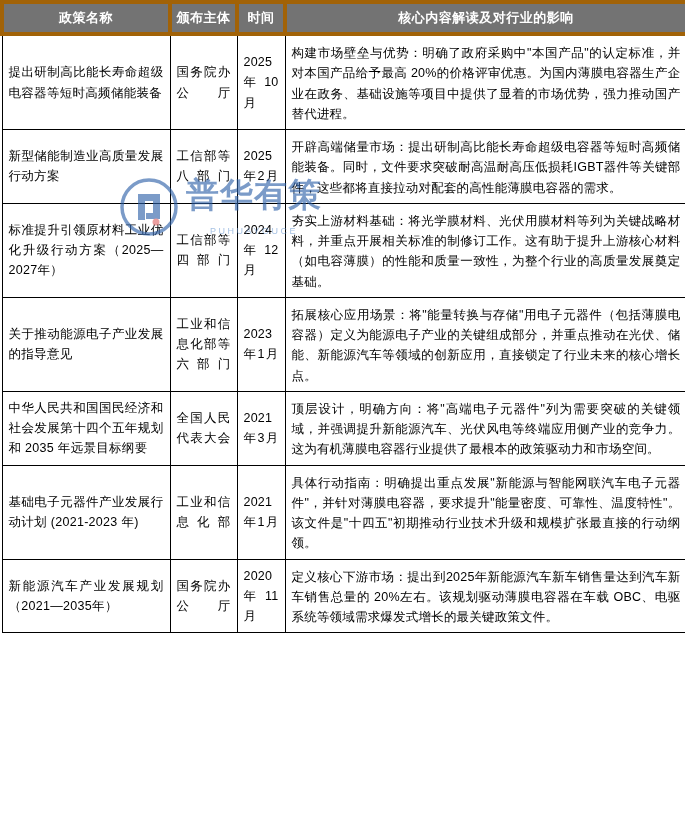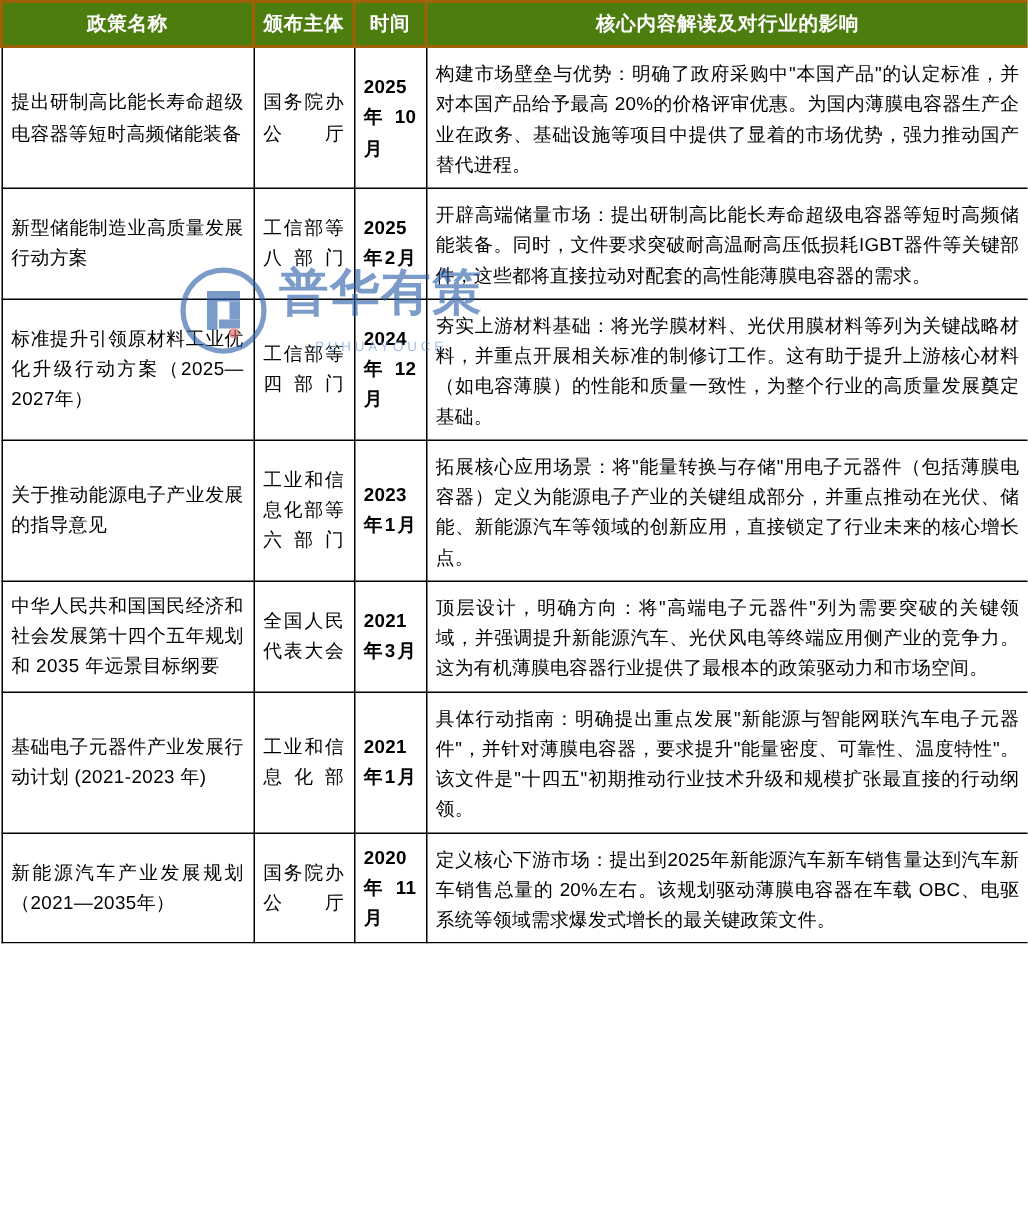--- a/index.html
+++ b/index.html
@@ -15,28 +15,28 @@
     width: 685px;
     border-collapse: collapse;
     table-layout: fixed;
   }
   .policy-table col.c1 { width: 168px; }
   .policy-table col.c2 { width: 67px; }
   .policy-table col.c3 { width: 48px; }
   .policy-table col.c4 { width: 402px; }
 
   .policy-table th {
-    background: #4d7c0f;
+    background: #737373;
     color: #ffffff;
     font-size: 13px;
     font-weight: bold;
     text-align: center;
     vertical-align: middle;
     padding: 5px 3px;
-    border: 2px solid #a16207;
+    border: 4px solid #a16207;
     letter-spacing: 0.5px;
   }
   .policy-table td {
     border: 1px solid #000000;
     font-size: 12.5px;
     line-height: 1.62;
     vertical-align: middle;
     padding: 5px 6px;
     color: #000000;
   }
@@ -48,21 +48,20 @@
   td.issuer {
     text-align: justify;
     text-align-last: justify;
     letter-spacing: 0.3px;
     margin-top: 13px;
   }
   td.date {
     text-align: justify;
     text-align-last: justify;
     letter-spacing: 0.2px;
-    font-weight: bold;
   }
   td.content {
     text-align: justify;
     text-align-last: left;
     letter-spacing: 0.2px;
     vertical-align: top;
     padding-top: 7px;
   }
   .wrap {
     position: relative;

